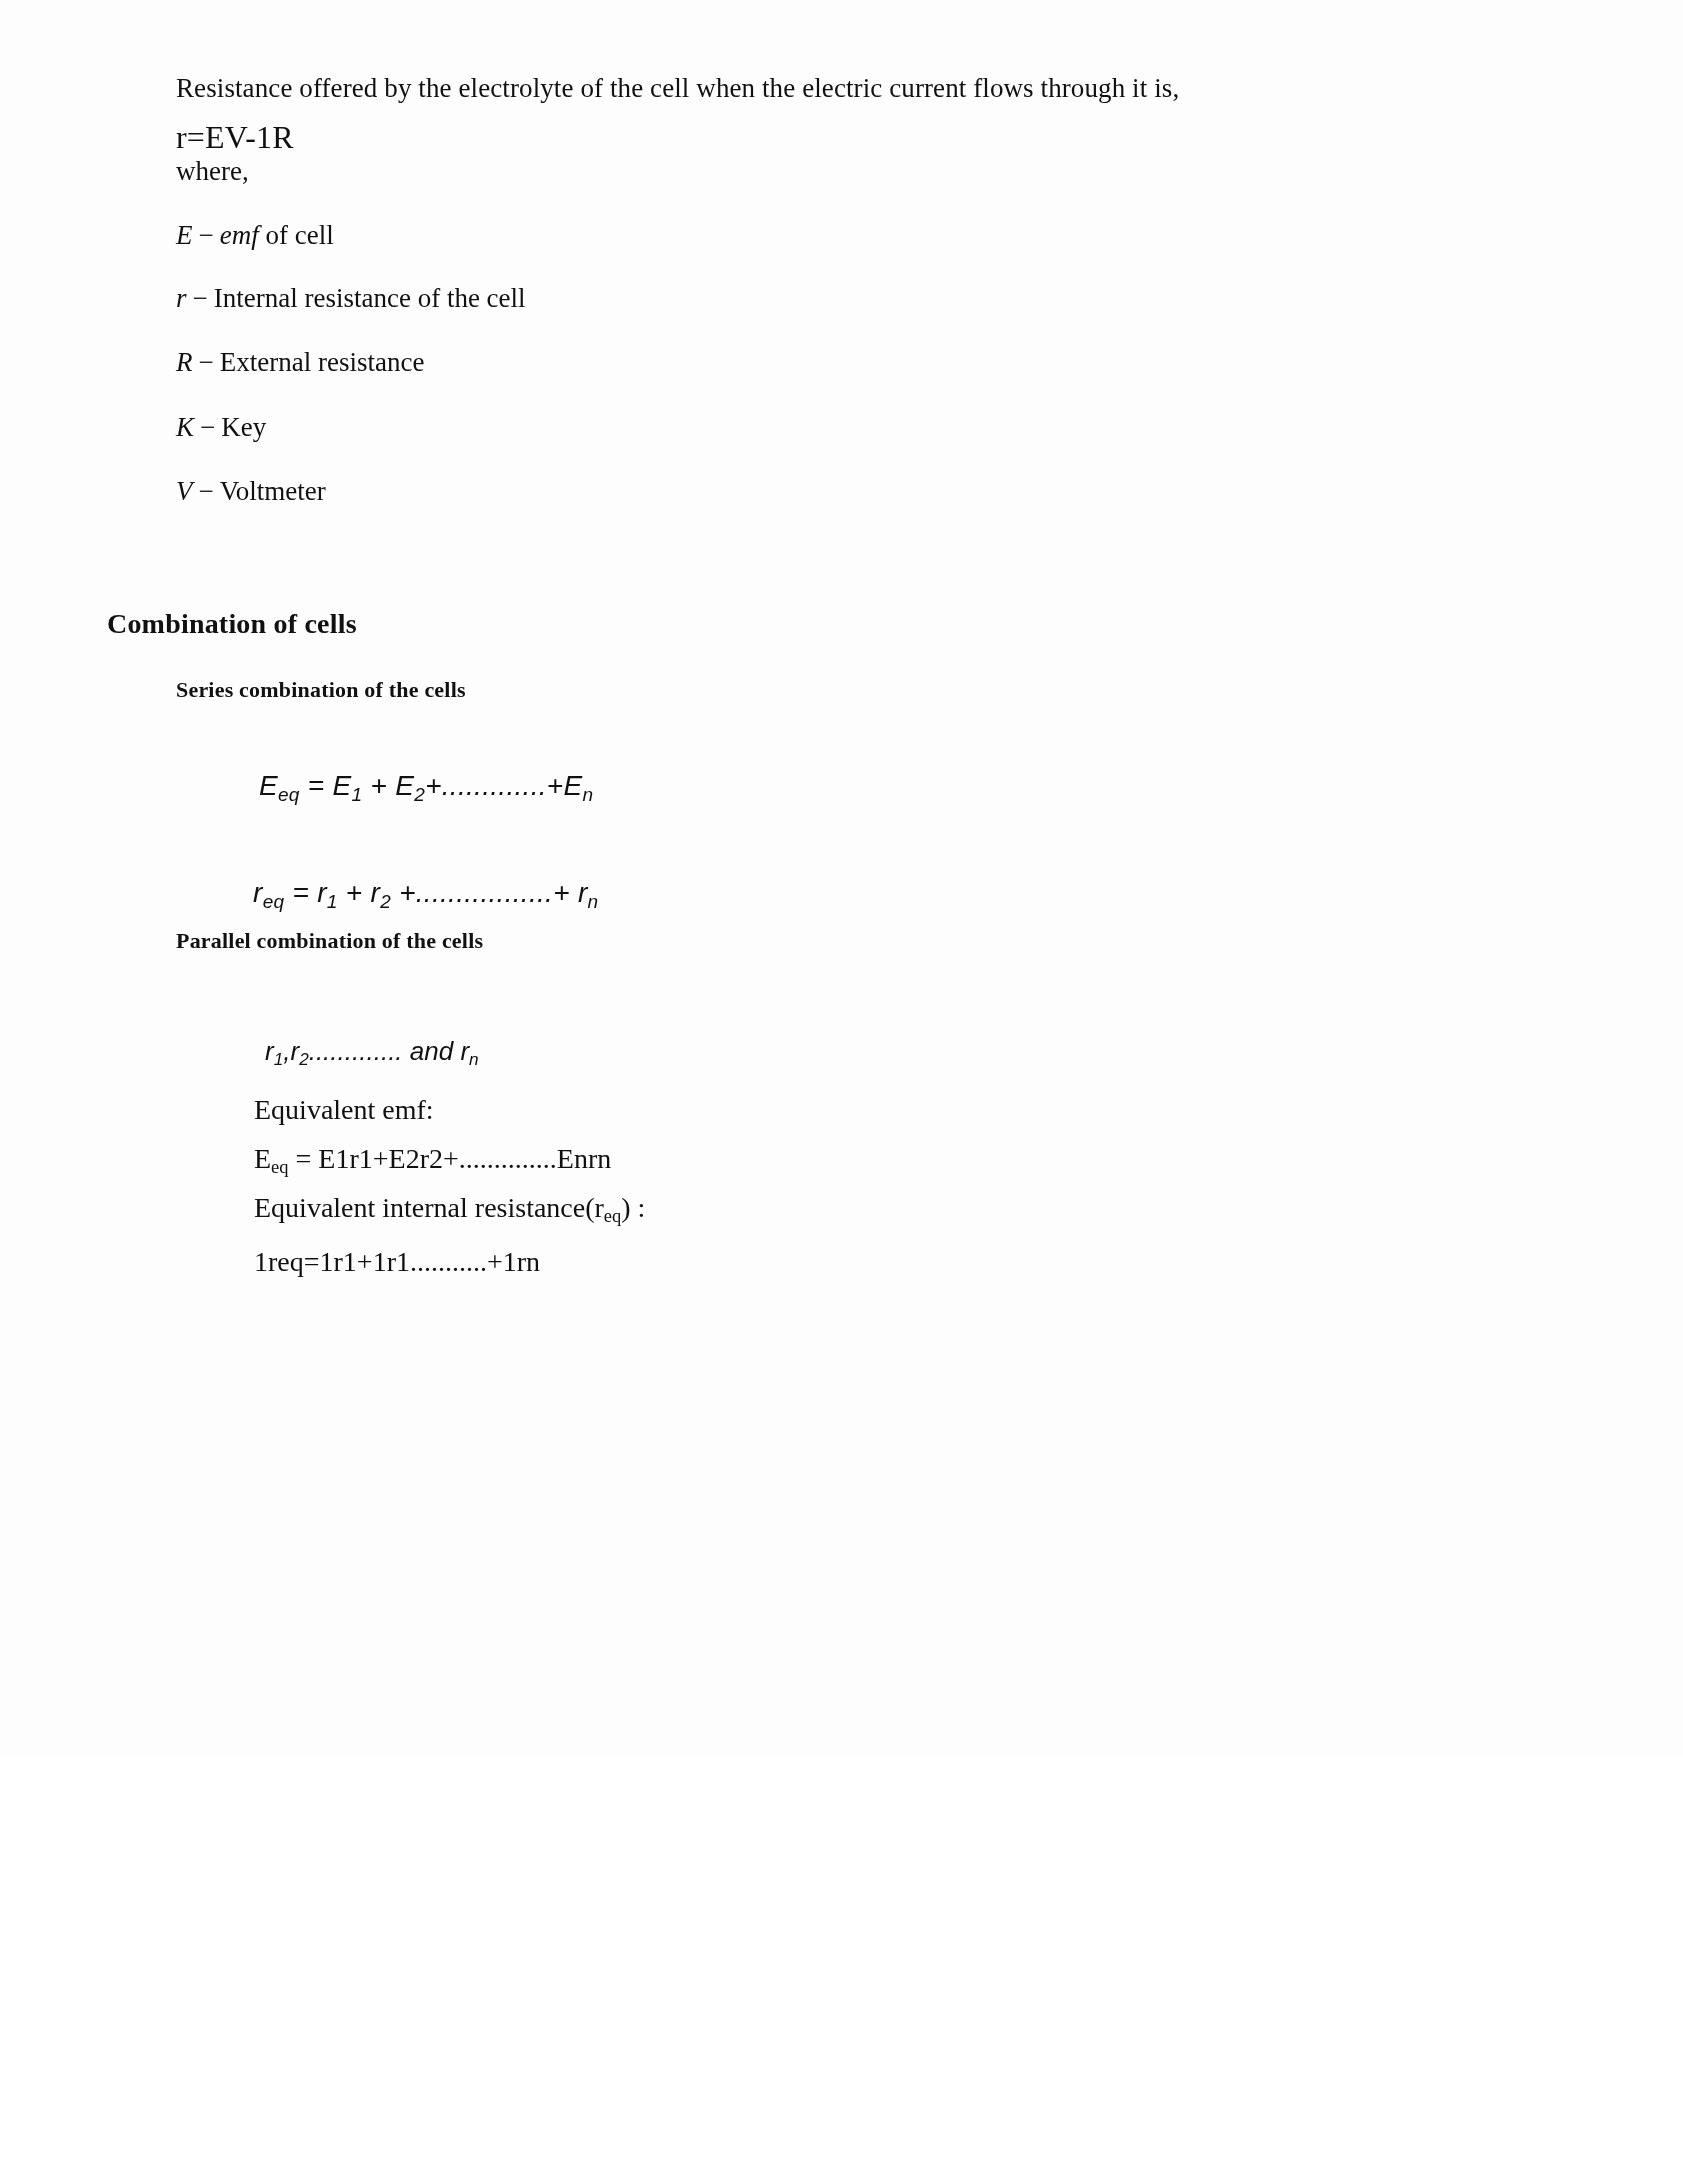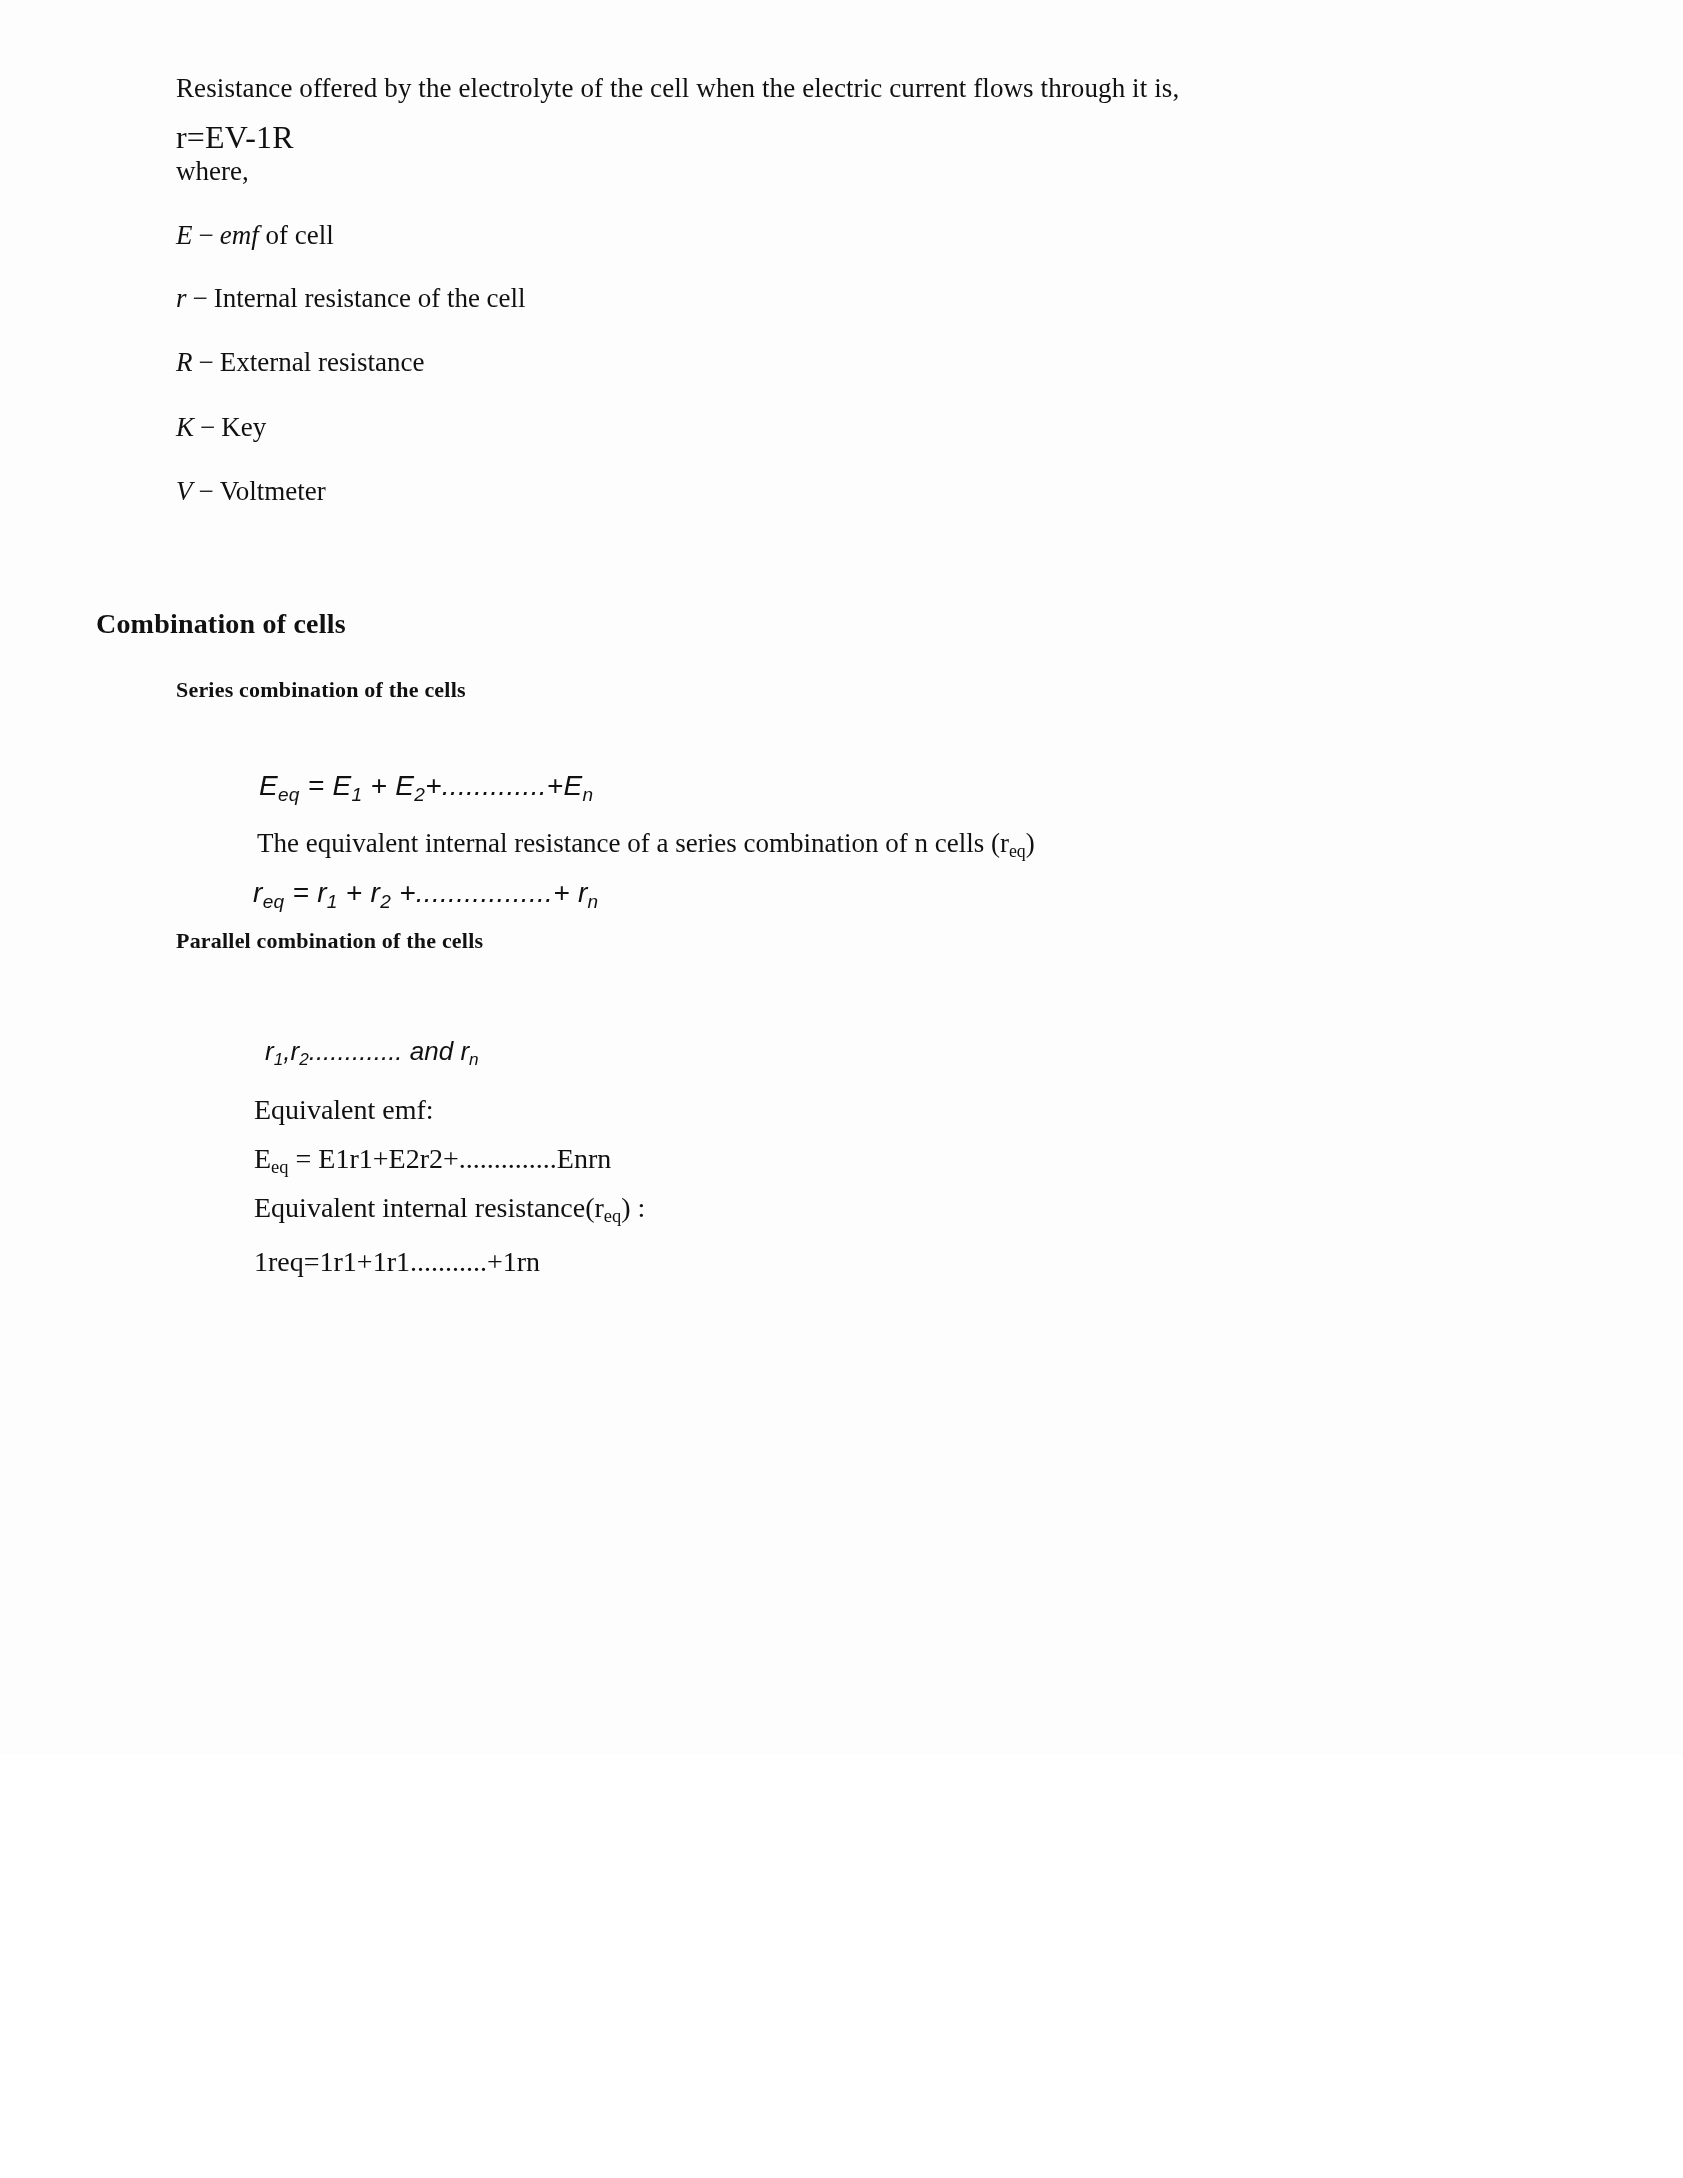--- a/index.html
+++ b/index.html
@@ -65,21 +65,21 @@
   .def .em-it { font-style: italic; }
 
   .def-1 { top: 220px; }
   .def-2 { top: 283px; }
   .def-3 { top: 347px; }
   .def-4 { top: 412px; }
   .def-5 { top: 476px; }
 
   .h1-sec {
     position: absolute;
-    left: 96px;
+    left: 107px;
     top: 608px;
     font-size: 28px;
     font-weight: bold;
     letter-spacing: 0.2px;
   }
 
   .h2-sec {
     position: absolute;
     left: 176px;
     font-size: 22px;
@@ -184,23 +184,20 @@
 
   <div class="h1-sec">Combination of cells</div>
 
   <div class="h2-sec h2-series">Series combination of the cells</div>
 
 
   <div class="eq eq-1">
     <span>E</span><sub>eq</sub><span> = </span><span>E</span><sub>1</sub><span> + </span><span>E</span><sub>2</sub><span>+.............+</span><span>E</span><sub>n</sub>
   </div>
 
-  <div class="body-line bl-2">
-    <span>The equivalent internal resistance of a series combination of n cells (r</span><sub>eq</sub><span>)</span>
-  </div>
 
   <div class="eq eq-2">
     <span>r</span><sub>eq</sub><span> = </span><span>r</span><sub>1</sub><span> + </span><span>r</span><sub>2</sub><span> +.................+ </span><span>r</span><sub>n</sub>
   </div>
 
   <div class="h2-sec h2-parallel">Parallel combination of the cells</div>
 
 
   <div class="sub-r-line">
     <span>r</span><sub>1</sub><span>,</span><span>r</span><sub>2</sub><span>.............</span><span> and </span><span>r</span><sub>n</sub>

